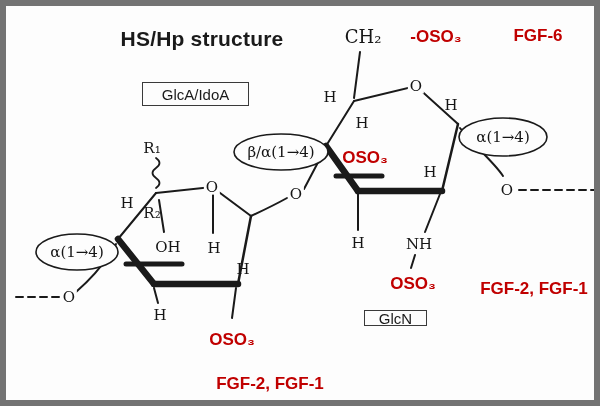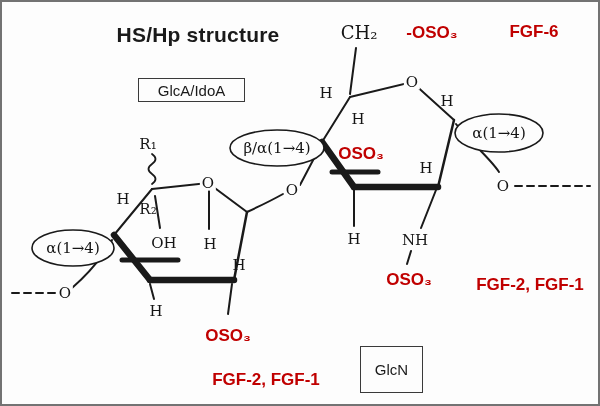--- a/index.html
+++ b/index.html
@@ -1,20 +1,20 @@
 <!DOCTYPE html>
 <html><head>
 <meta charset="utf-8">
 <style>
   html,body{margin:0;padding:0;background:#e8e8e8;}
   #figure{
     position:relative;
     width:600px;height:406px;
     background:#fdfdfd;
-    border:2px solid #737373;
+    border:6px solid #737373;
     box-sizing:border-box;
     overflow:hidden;
     font-family:"DejaVu Serif", serif;
   }
   #skeleton{position:absolute;left:0;top:0;}
   .lbl{
     position:absolute;
     transform:translate(-50%,-50%);
     white-space:nowrap;
     color:#151515;
@@ -86,21 +86,21 @@
     <path d="M230,282 L226,312" stroke-width="2"></path>
 
     <ellipse cx="71" cy="246" rx="41" ry="18" fill="#fdfdfd" stroke-width="1.6"></ellipse>
     <ellipse cx="275" cy="146" rx="47" ry="18" fill="#fdfdfd" stroke-width="1.6"></ellipse>
     <ellipse cx="497" cy="131" rx="44" ry="19" fill="#fdfdfd" stroke-width="1.6"></ellipse>
   </svg>
 
   <span class="lbl title" style="left:196px;top:32px;">HS/Hp structure</span>
 
   <div class="boxlbl" style="left:136px;top:76px;width:107px;height:24px;">GlcA/IdoA</div>
-  <div class="boxlbl" style="left:358px;top:304px;width:63px;height:47px;margin-top:40px;">GlcN</div>
+  <div class="boxlbl" style="left:358px;top:304px;width:63px;height:16px;">GlcN</div>
 
   <span class="lbl chem-lg" style="left:357px;top:31px;">CH₂</span>
   <span class="lbl red" style="left:430px;top:30px;">-OSO₃</span>
   <span class="lbl red" style="left:532px;top:29px;">FGF-6</span>
 
   <span class="lbl chem bg" style="left:410px;top:80px;">O</span>
   <span class="lbl chem" style="left:324px;top:91px;">H</span>
   <span class="lbl chem" style="left:356px;top:117px;">H</span>
   <span class="lbl chem" style="left:445px;top:99px;">H</span>
   <span class="lbl chem" style="left:424px;top:166px;">H</span>

